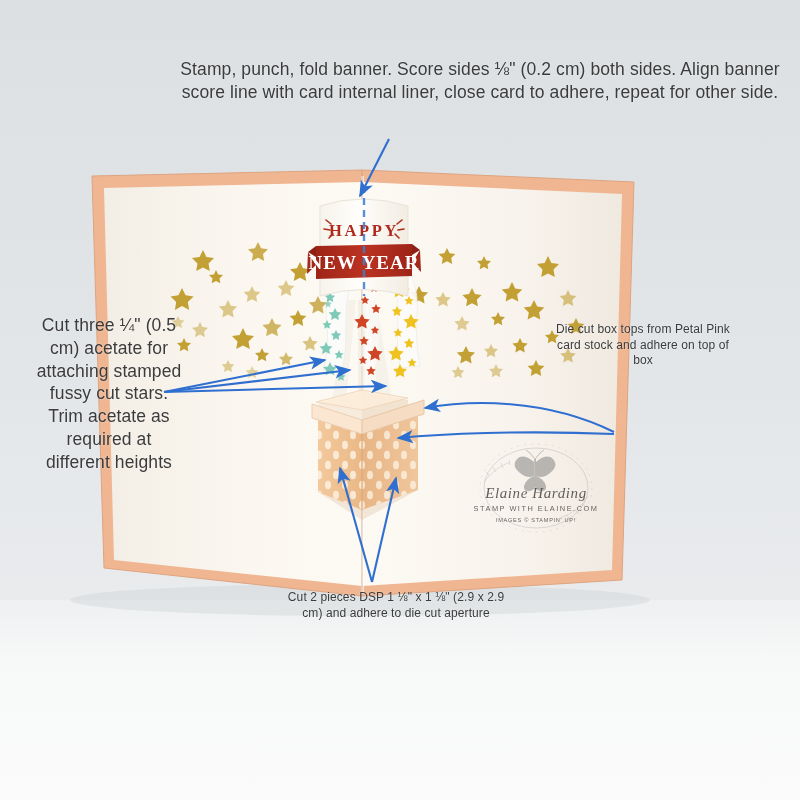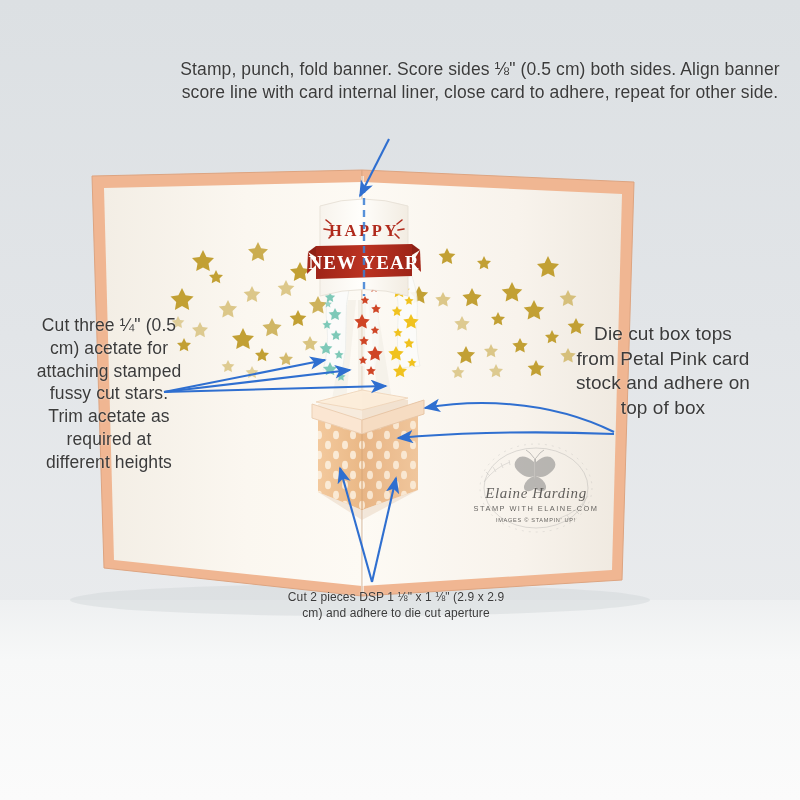--- a/index.html
+++ b/index.html
@@ -22,21 +22,21 @@
   }
 
   
   .note{
     position:absolute;color:#3b3b3b;text-align:center;
     line-height:1.30;letter-spacing:.1px;white-space:pre-line;
     text-shadow:0 0 2px rgba(255,255,255,.55);
   }
   #note-top{left:180px;top:58px;width:600px;font-size:17.5px;}
   #note-left{left:34px;top:314px;width:150px;font-size:17.5px;}
-  #note-right{left:573px;top:322px;width:180px;font-size:19px;}
+  #note-right{left:553px;top:322px;width:180px;font-size:12px;}
   #note-bottom{left:276px;top:590px;width:240px;font-size:12px;}
 
   
   svg.layer{position:absolute;left:0;top:0;width:800px;height:800px;overflow:visible;}
   #arrows{pointer-events:none;}
 
   .banner-text{
     font-family:"Liberation Serif", serif;font-weight:bold;
   }
 
@@ -297,18 +297,18 @@
       <path d="M164 392 L386 386"></path>
 
       <path d="M614 432 C545 398 470 400 425 408"></path>
       <path d="M614 434 C520 430 440 434 398 438"></path>
 
       <path d="M372 582 L340 468"></path>
       <path d="M372 582 L396 478"></path>
     </g>
   </svg>
 
-  <div class="note" id="note-top">Stamp, punch, fold banner. Score sides ⅛" (0.5 cm) both sides.  Align banner score line with card internal liner, close card to adhere, repeat for other side.</div>
+  <div class="note" id="note-top">Stamp, punch, fold banner. Score sides ⅛" (0.2 cm) both sides.  Align banner score line with card internal liner, close card to adhere, repeat for other side.</div>
   <div class="note" id="note-left">Cut three ¼" (0.5 cm) acetate for attaching stamped fussy cut stars. Trim acetate as required at different heights</div>
   <div class="note" id="note-right">Die cut box tops from Petal Pink card stock and adhere on top of box</div>
   <div class="note" id="note-bottom">Cut 2 pieces DSP 1 ⅛" x 1 ⅛" (2.9 x 2.9 cm) and adhere to die cut aperture</div>
 
 </div>
 
 </body></html>

